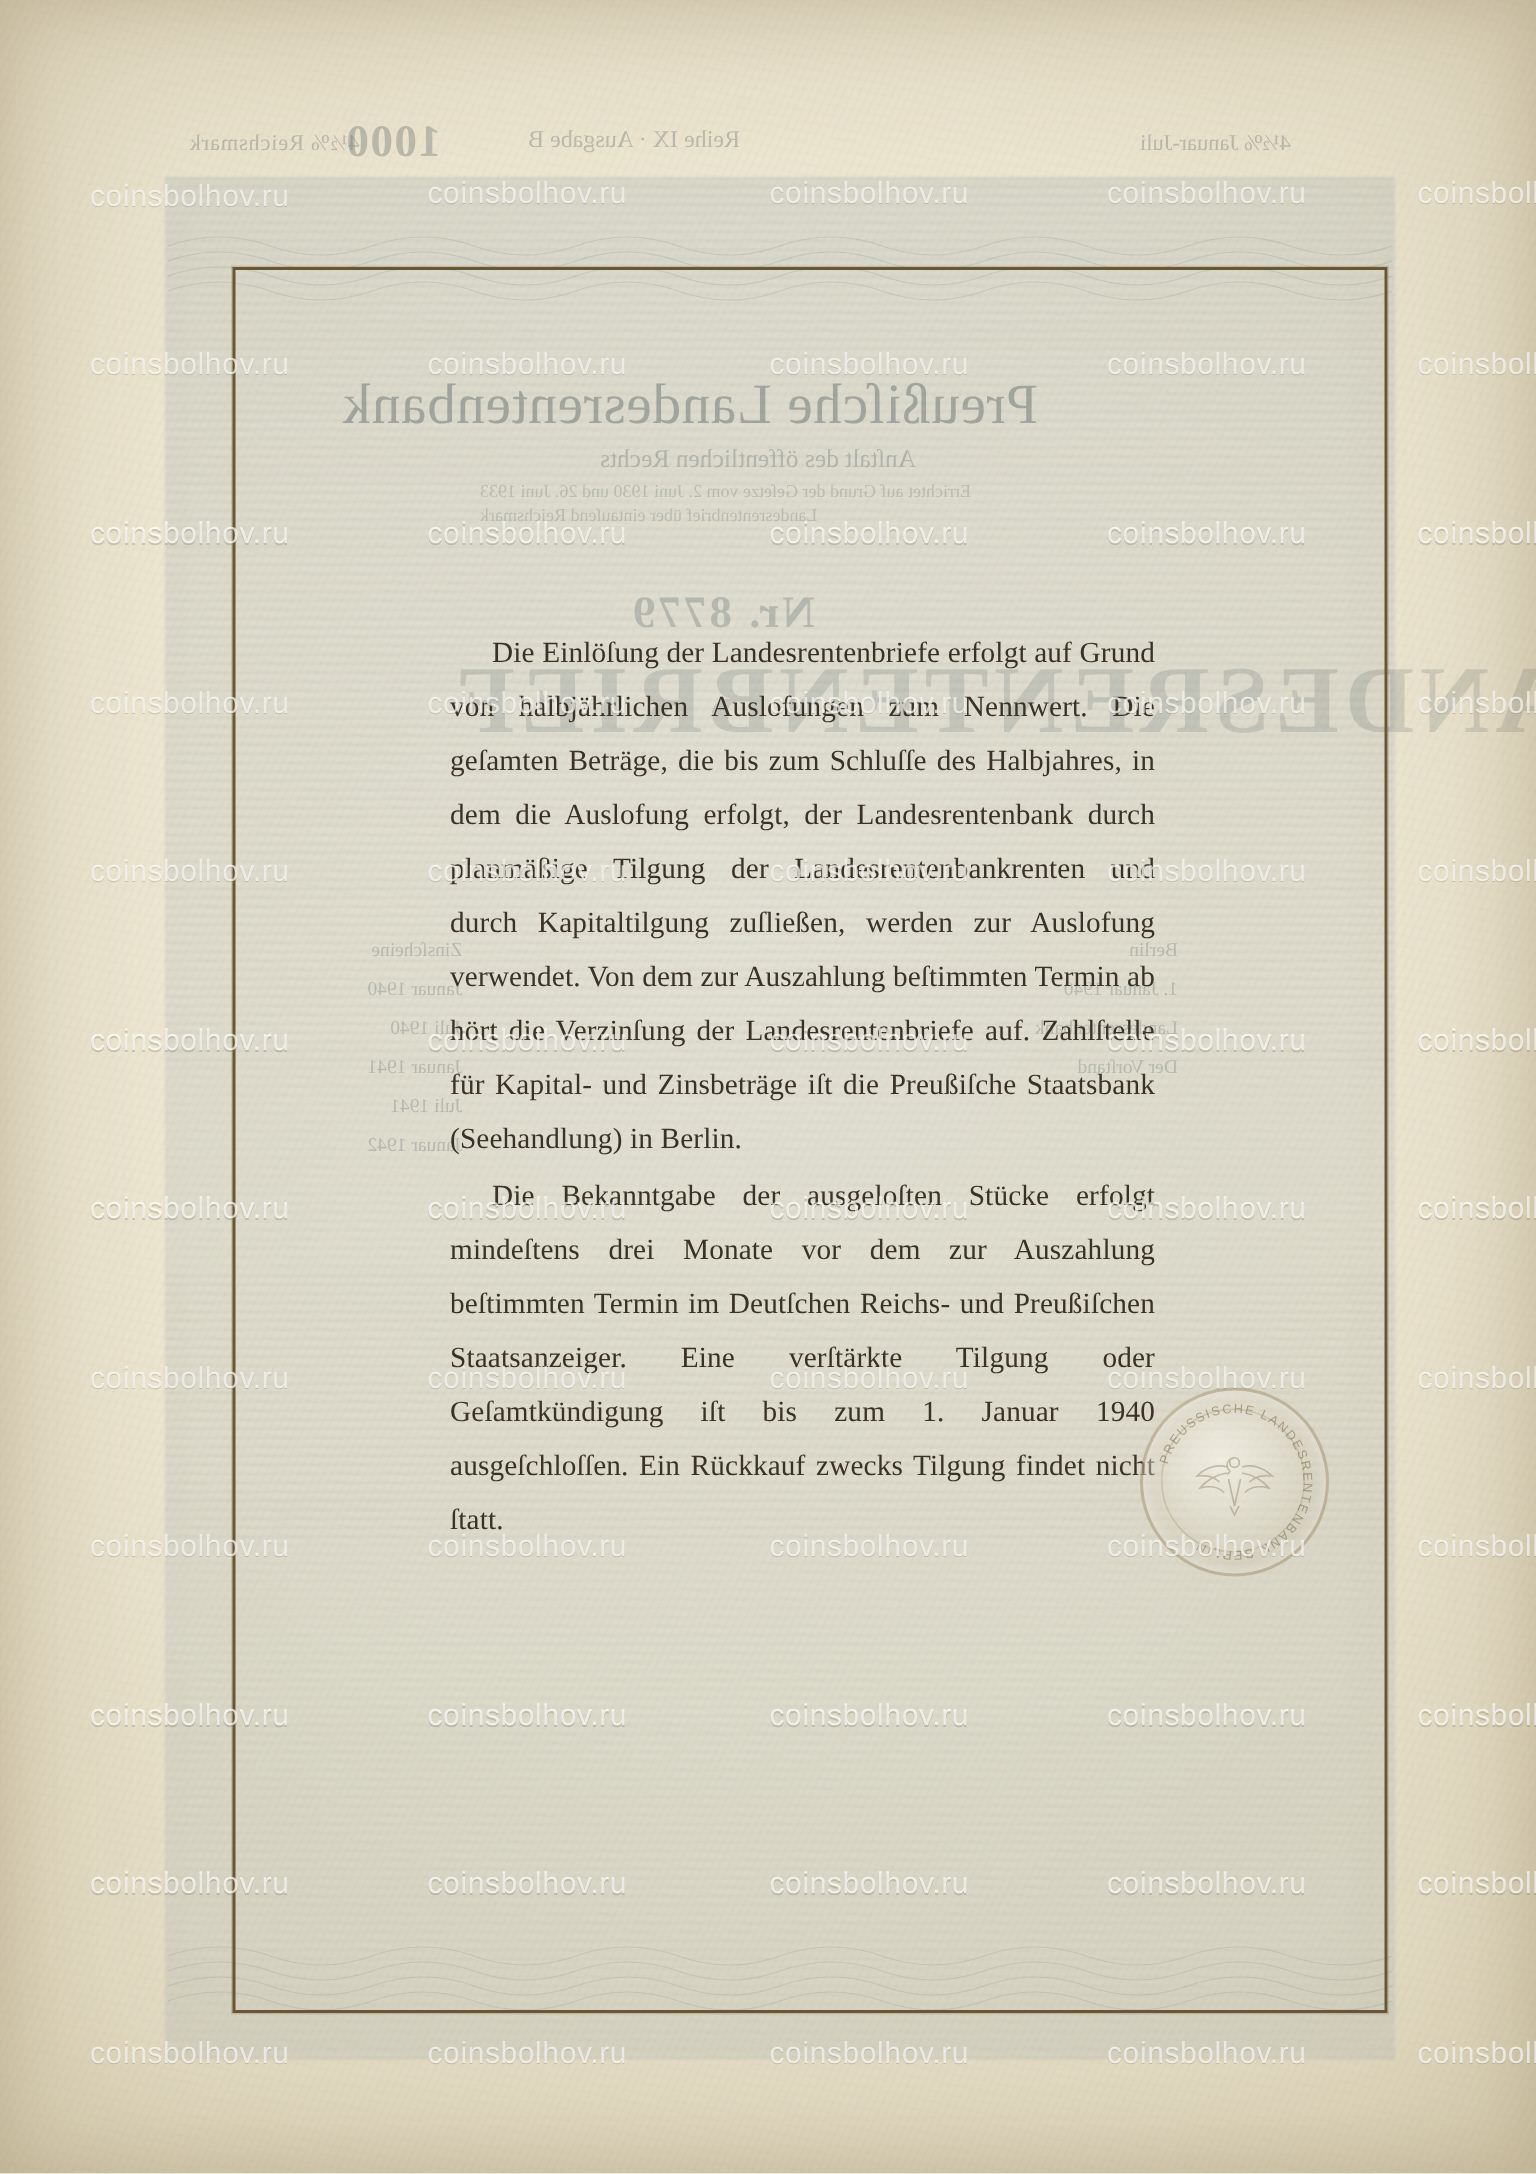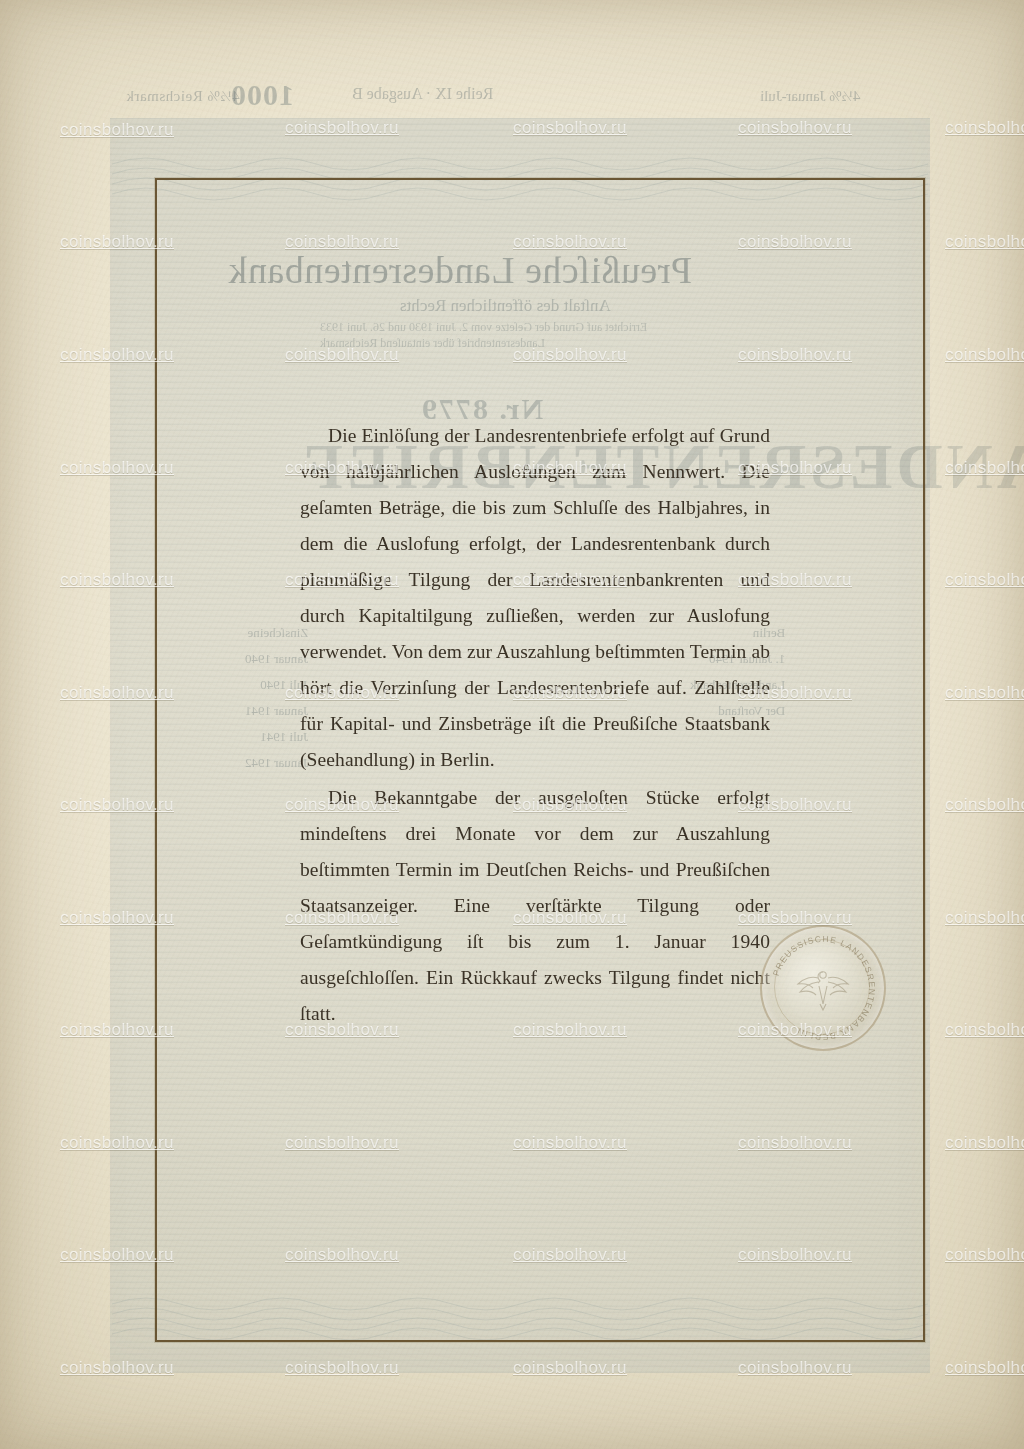--- a/index.html
+++ b/index.html
@@ -158,26 +158,25 @@
   
   .wm-layer {
     position: absolute;
     inset: 0;
     pointer-events: none;
     overflow: hidden;
   }
   .wm {
     position: absolute;
     font-family: "Liberation Sans", sans-serif;
-    font-size: 17px;
+    font-size: 20px;
     color: rgba(255,255,255,0.72);
     text-shadow: 0 1px 0 rgba(120,110,85,0.28);
     letter-spacing: 0.4px;
     white-space: nowrap;
-    text-decoration: underline;
   }
 </style>
 </head>
 <body>
 
 <div id="page">
 
   <div class="paper"></div>
   <div class="paper-grain"></div>
 

